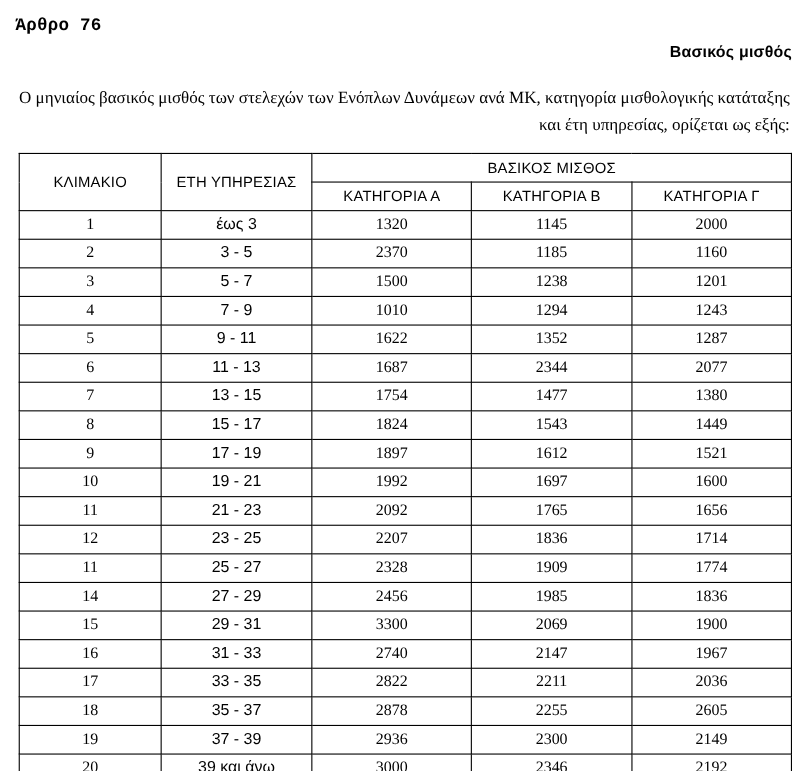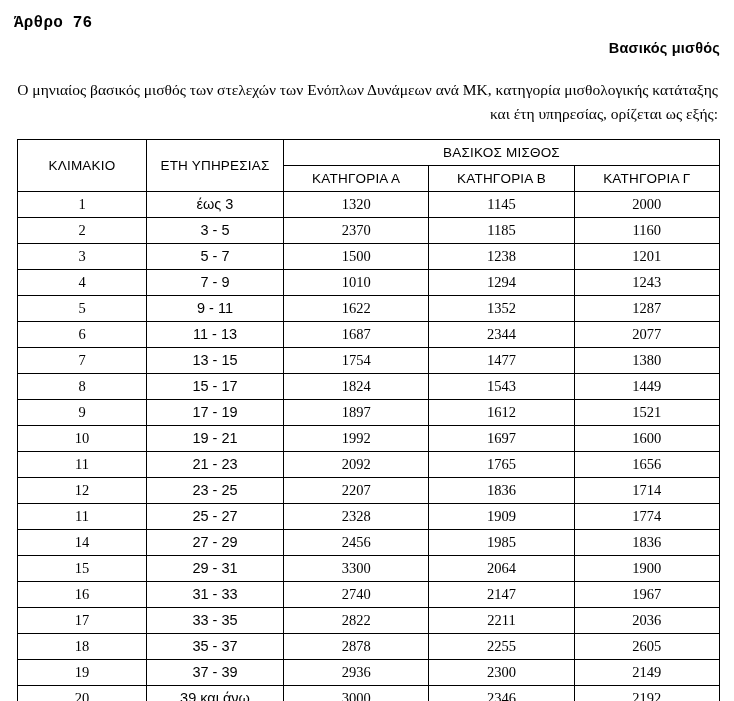--- a/index.html
+++ b/index.html
@@ -209,21 +209,21 @@
           <td class="cell-num">14</td>
           <td class="cell-years">27 - 29</td>
           <td class="cell-val">2456</td>
           <td class="cell-val">1985</td>
           <td class="cell-val">1836</td>
         </tr>
         <tr>
           <td class="cell-num">15</td>
           <td class="cell-years">29 - 31</td>
           <td class="cell-val">3300</td>
-          <td class="cell-val">2064</td>
+          <td class="cell-val">2069</td>
           <td class="cell-val">1900</td>
         </tr>
         <tr>
           <td class="cell-num">16</td>
           <td class="cell-years">31 - 33</td>
           <td class="cell-val">2740</td>
           <td class="cell-val">2147</td>
           <td class="cell-val">1967</td>
         </tr>
         <tr>

